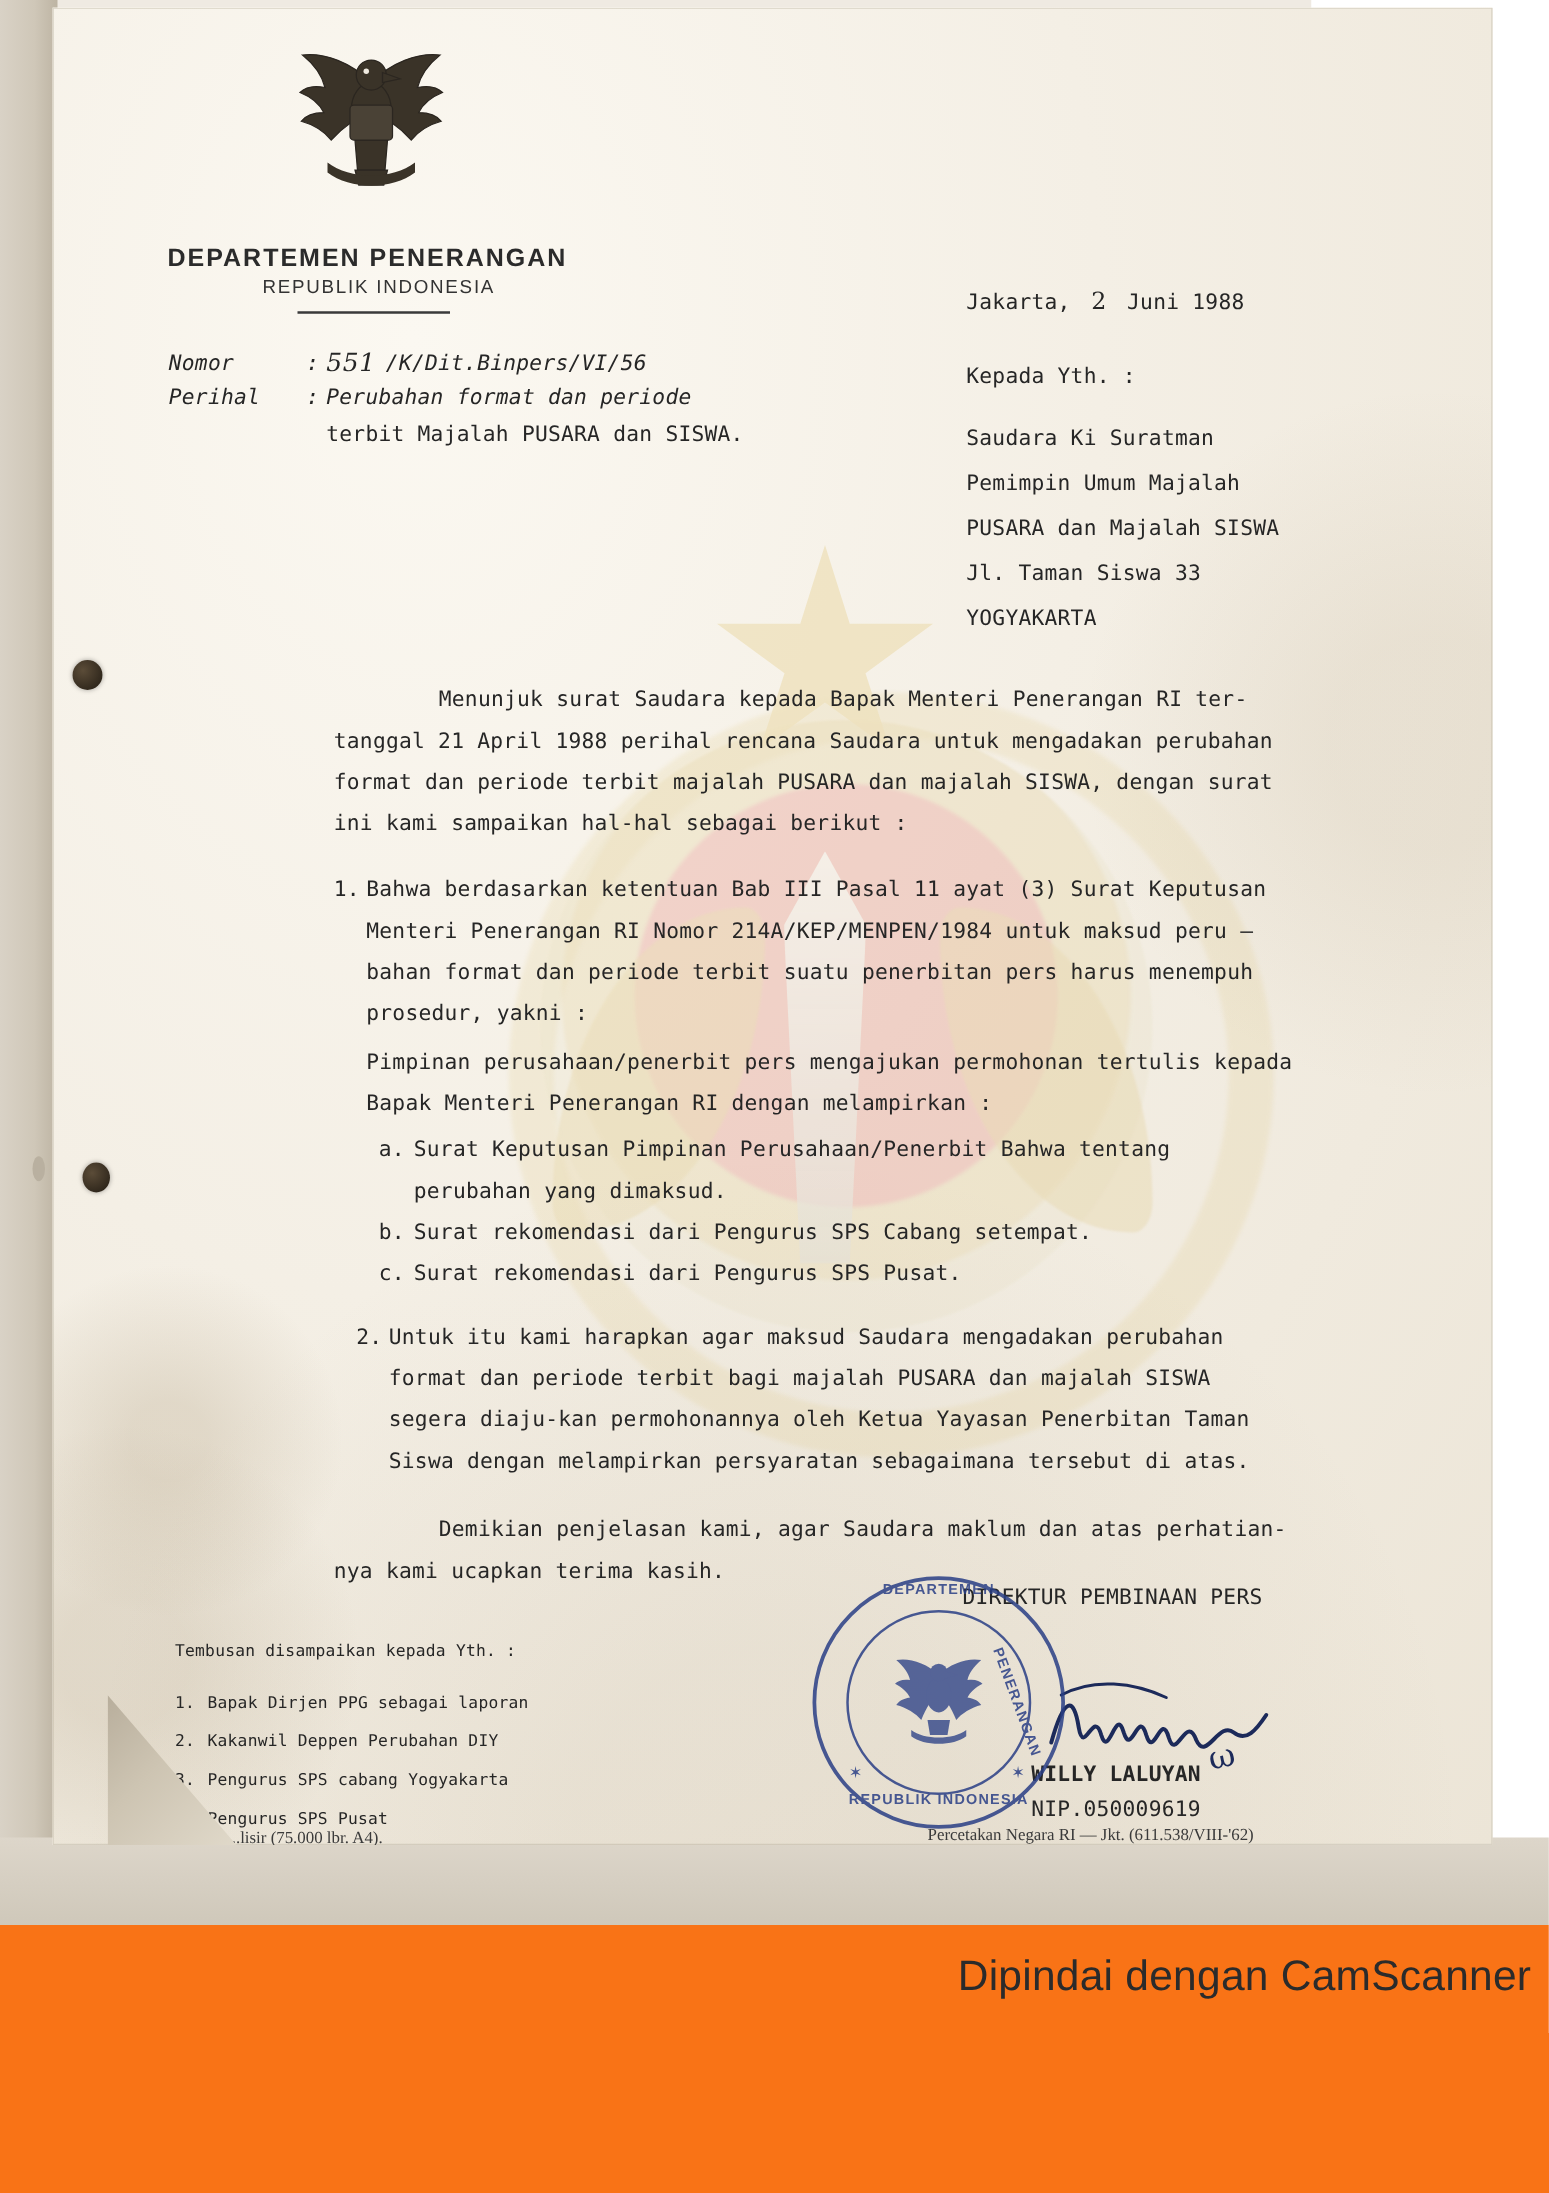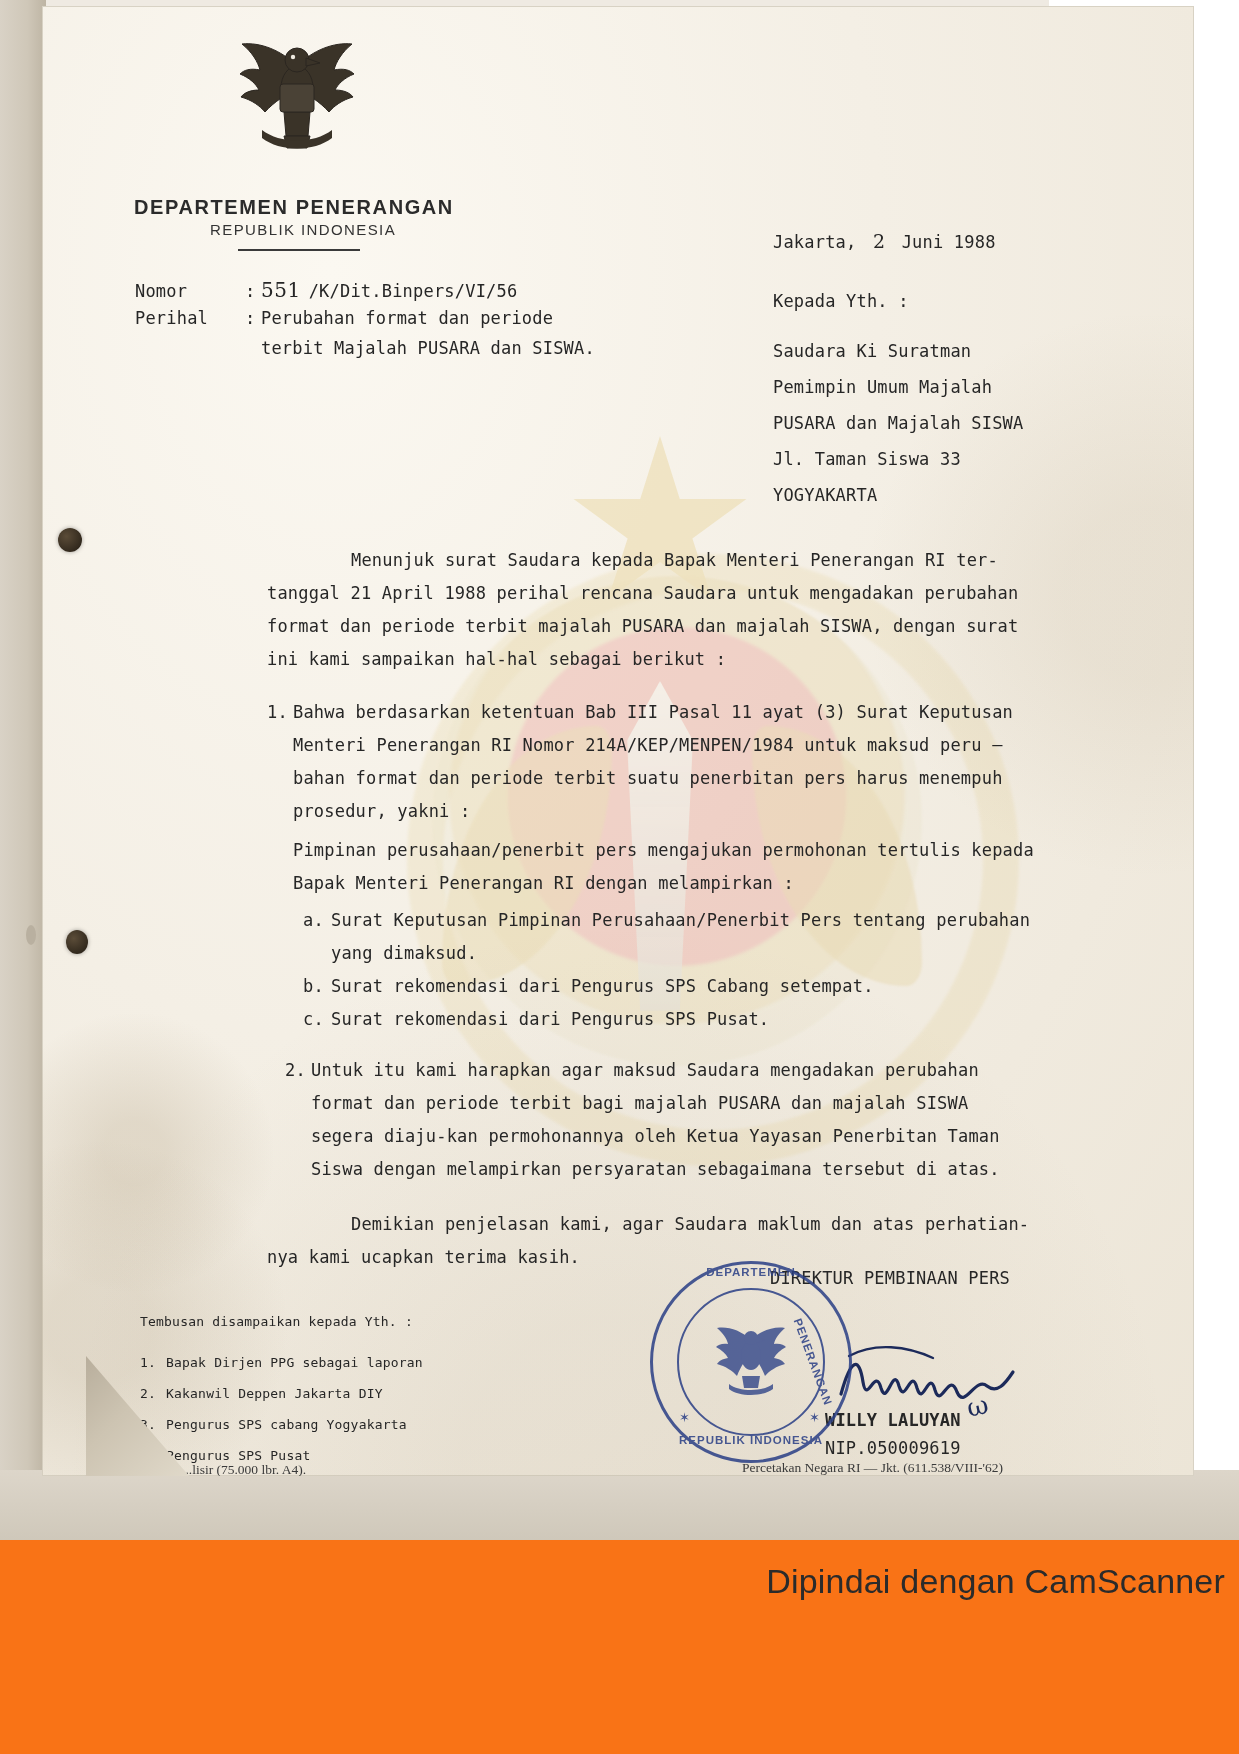--- a/index.html
+++ b/index.html
@@ -160,21 +160,21 @@
   }
   #dept-rule {
     position: absolute;
     left: 196px; top: 243px;
     width: 122px; height: 2px;
     background: #3a3a3a;
   }
 
   
   #meta { position: absolute; left: 93px; top: 272px; font-size: 17px; line-height: 27px; }
-  #meta .row { display: flex; }
+  #meta .row { display: flex; font-style: italic; }
   #meta .lbl { width: 110px; }
   #meta .colon { width: 16px; }
   .handnum {
     font-family: "DejaVu Serif", serif;
     font-size: 20px;
     letter-spacing: 0.5px;
     position: relative;
     top: -1px;
   }
   #perihal-2 { position: absolute; left: 219px; top: 332px; font-size: 17px; }
@@ -342,21 +342,21 @@
         <span class="n">1.</span>
         <span class="t">Bahwa berdasarkan ketentuan Bab III Pasal 11 ayat (3) Surat Keputusan Menteri Penerangan RI Nomor 214A/KEP/MENPEN/1984 untuk maksud peru – bahan format dan periode terbit suatu penerbitan pers harus menempuh prosedur, yakni :</span>
       </div>
       <div class="num-item" style="margin-bottom:4px">
         <span class="n"></span>
         <span class="t">Pimpinan perusahaan/penerbit pers mengajukan permohonan tertulis kepada Bapak Menteri Penerangan RI dengan melampirkan :</span>
       </div>
 
       <div class="sub-item">
         <span class="n">a.</span>
-        <span class="t">Surat Keputusan Pimpinan Perusahaan/Penerbit Pers tentang perubahan yang dimaksud.</span>
+        <span class="t">Surat Keputusan Pimpinan Perusahaan/Penerbit Bahwa tentang perubahan yang dimaksud.</span>
       </div>
       <div class="sub-item">
         <span class="n">b.</span>
         <span class="t">Surat rekomendasi dari Pengurus SPS Cabang setempat.</span>
       </div>
       <div class="sub-item" style="margin-bottom:18px">
         <span class="n">c.</span>
         <span class="t">Surat rekomendasi dari Pengurus SPS Pusat.</span>
       </div>
 
@@ -402,21 +402,21 @@
     </div>
 
     <div id="tembusan" class="tw">
       <div style="margin-bottom:10px">Tembusan disampaikan kepada Yth. :</div>
       <div class="t-row">
         <span class="t-n">1.</span>
         <span>Bapak Dirjen PPG sebagai laporan</span>
       </div>
       <div class="t-row">
         <span class="t-n">2.</span>
-        <span>Kakanwil Deppen Jakarta DIY</span>
+        <span>Kakanwil Deppen Perubahan DIY</span>
       </div>
       <div class="t-row">
         <span class="t-n">3.</span>
         <span>Pengurus SPS cabang Yogyakarta</span>
       </div>
       <div class="t-plain">Pengurus SPS Pusat</div>
       <div class="t-plain">Sdr. Ki Pranarka, Jl.Tanah Abang III/27 Jakarta.</div>
     </div>
 
     <div id="foot-left">...lisir (75.000 lbr. A4).</div>

